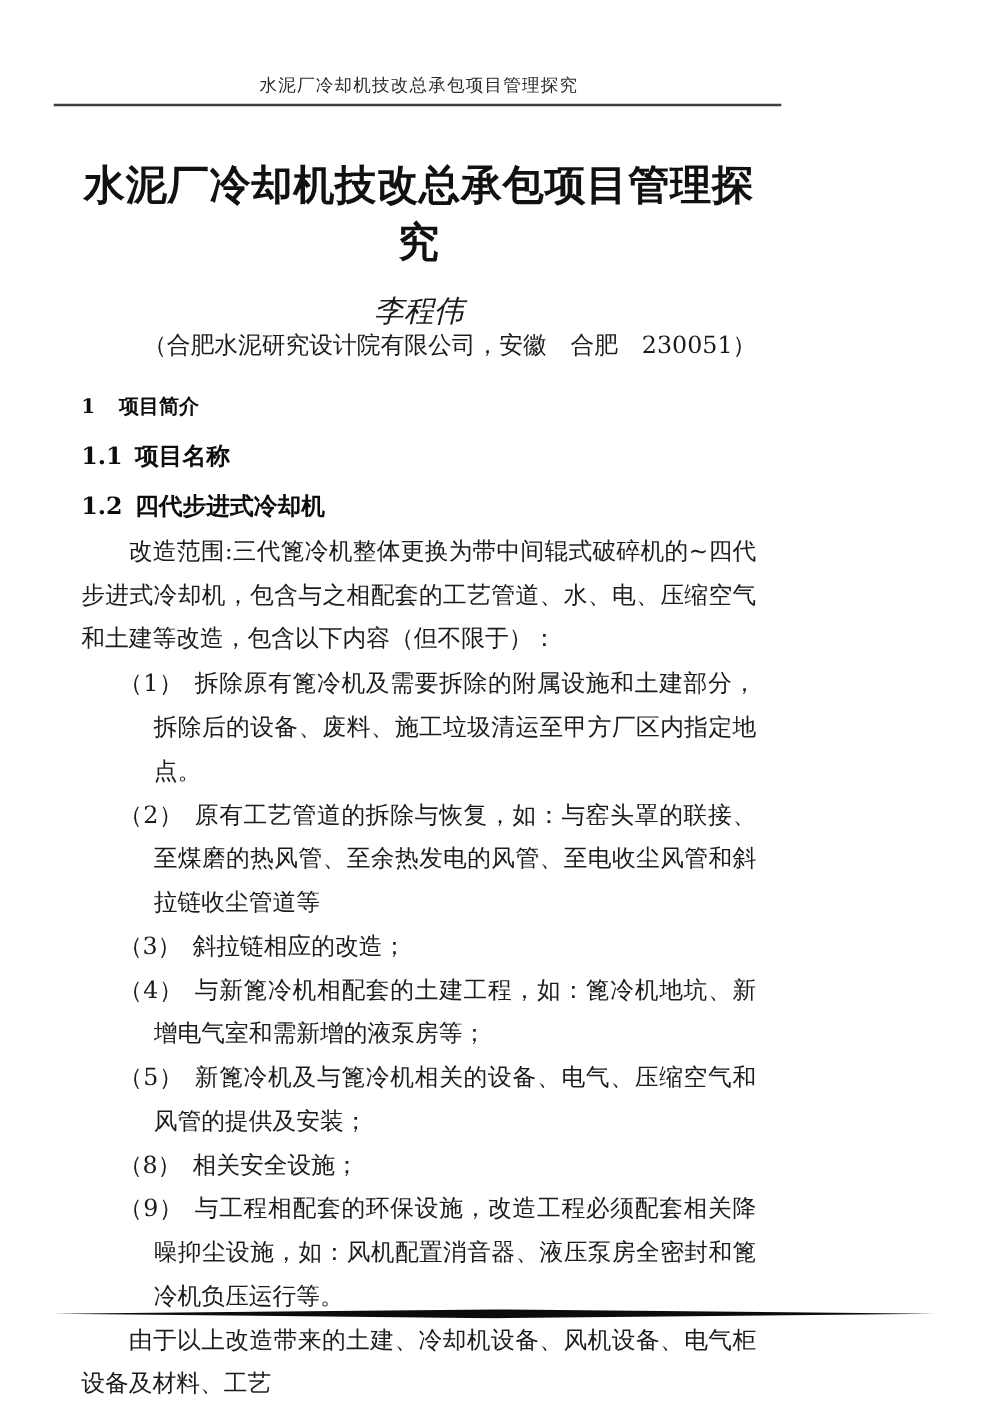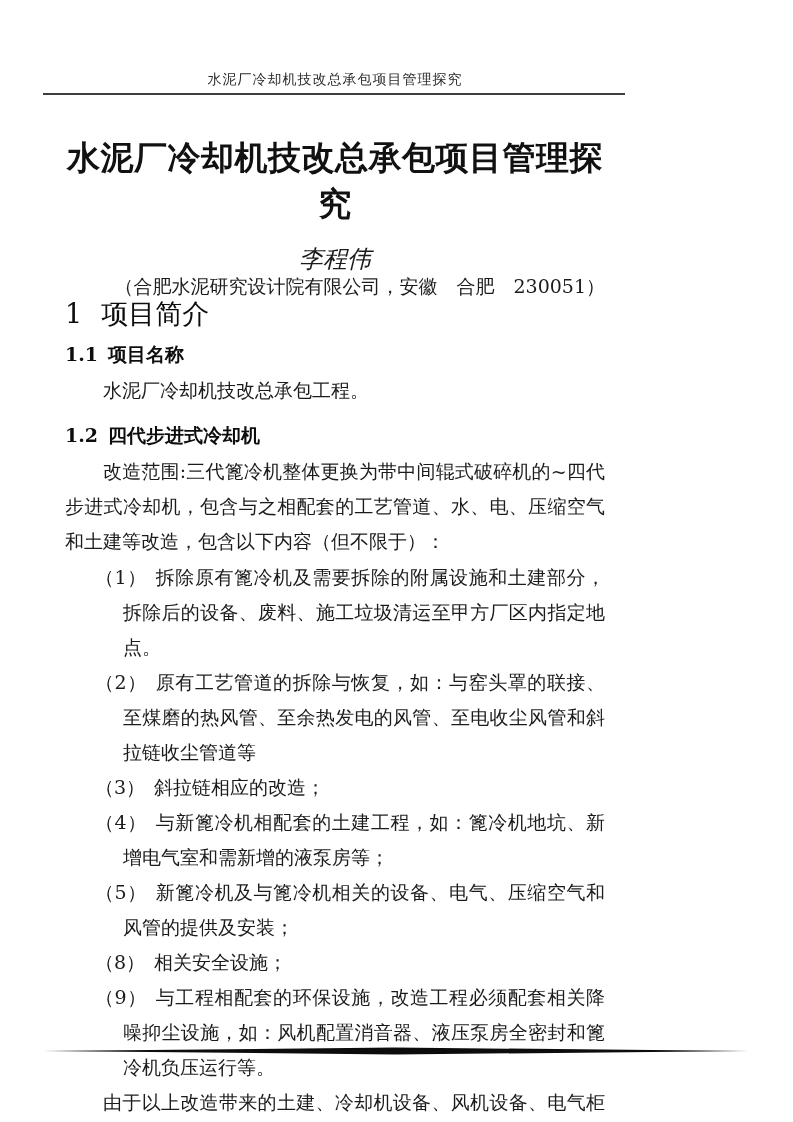--- a/index.html
+++ b/index.html
@@ -7,21 +7,21 @@
   body {
     width: 793px; height: 1122px;
     font-family: "DejaVu Serif", "Liberation Serif", serif;
     color: #1b1b1b;
     position: relative;
     overflow: hidden;
   }
   .page {
     position: relative;
     width: 670px; height: 1122px;
-    padding: 10px 65px;
+    padding: 0 65px;
     background: #ffffff;
   }
   
   .running-head {
     padding-top: 58px;
     text-align: center;
     font-size: 14px;
     line-height: 22px;
     color: #2a2a2a;
     letter-spacing: 1px;
@@ -49,23 +49,24 @@
     line-height: 26px;
     font-style: italic;
   }
   .affiliation {
     text-align: right;
     font-size: 19px;
     line-height: 28px;
   }
   
   h2.sec {
+    margin-top: 21px;
     font-family: "DejaVu Sans", "Liberation Sans", sans-serif;
-    font-weight: normal;
-    font-size: 27px;
+    font-weight: bold;
+    font-size: 16px;
     line-height: 27px;
     color: #0d0d0d;
   }
   h2.sec .hnum { margin-right: 19px; font-family: "DejaVu Serif", "Liberation Serif", serif; }
   h3.subsec {
     margin-top: 15px;
     font-family: "DejaVu Sans", "Liberation Sans", sans-serif;
     font-weight: bold;
     font-size: 19px;
     line-height: 25px;
@@ -124,21 +125,20 @@
 
   <div class="article-title">水泥厂冷却机技改总承包项目管理探究</div>
 
   <div class="author">李程伟</div>
   <div class="affiliation">（合肥水泥研究设计院有限公司，安徽　合肥　230051）</div>
 
   <h2 class="sec"><span class="hnum">1</span><span>项目简介</span></h2>
 
   <h3 class="subsec"><span class="hnum">1.1</span><span>项目名称</span></h3>
 
-  <p class="para first">水泥厂冷却机技改总承包工程。</p>
 
   <h3 class="subsec"><span class="hnum">1.2</span><span>四代步进式冷却机</span></h3>
 
   <p class="para first">改造范围:三代篦冷机整体更换为带中间辊式破碎机的~四代步进式冷却机，包含与之相配套的工艺管道、水、电、压缩空气和土建等改造，包含以下内容（但不限于）：</p>
 
   <div class="list">
     <div class="list-item"><span class="num">（1）</span><span>拆除原有篦冷机及需要拆除的附属设施和土建部分，拆除后的设备、废料、施工垃圾清运至甲方厂区内指定地点。</span></div>
     <div class="list-item"><span class="num">（2）</span><span>原有工艺管道的拆除与恢复，如：与窑头罩的联接、至煤磨的热风管、至余热发电的风管、至电收尘风管和斜拉链收尘管道等</span></div>
     <div class="list-item"><span class="num">（3）</span><span>斜拉链相应的改造；</span></div>
     <div class="list-item"><span class="num">（4）</span><span>与新篦冷机相配套的土建工程，如：篦冷机地坑、新增电气室和需新增的液泵房等；</span></div>

